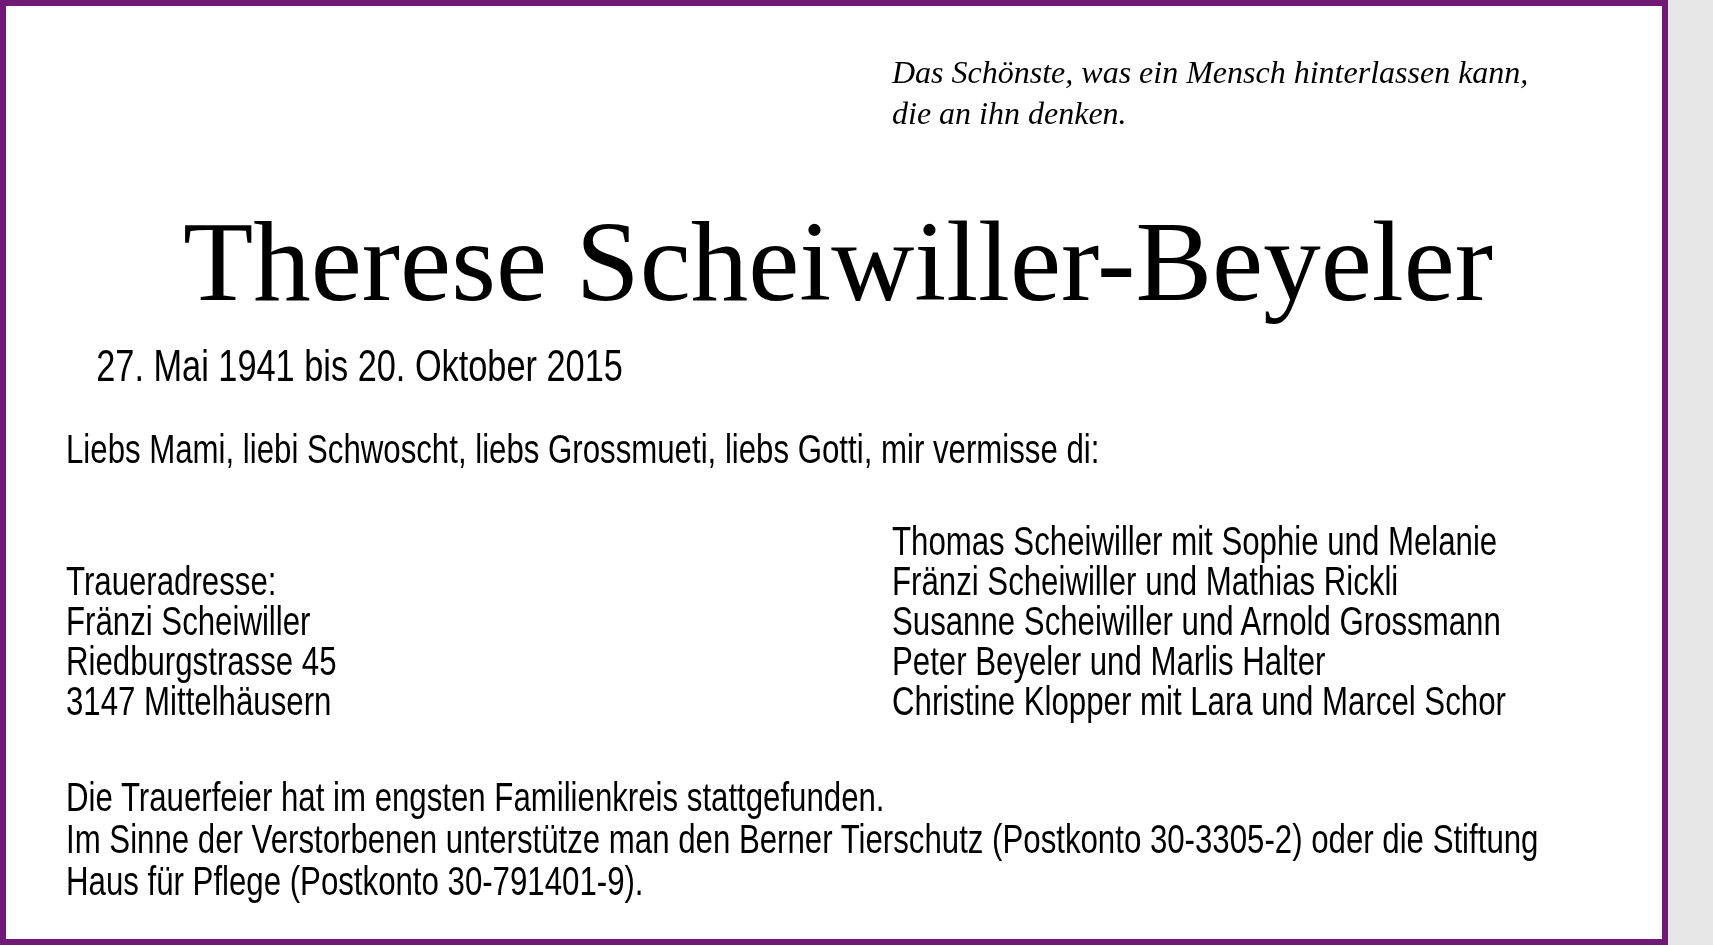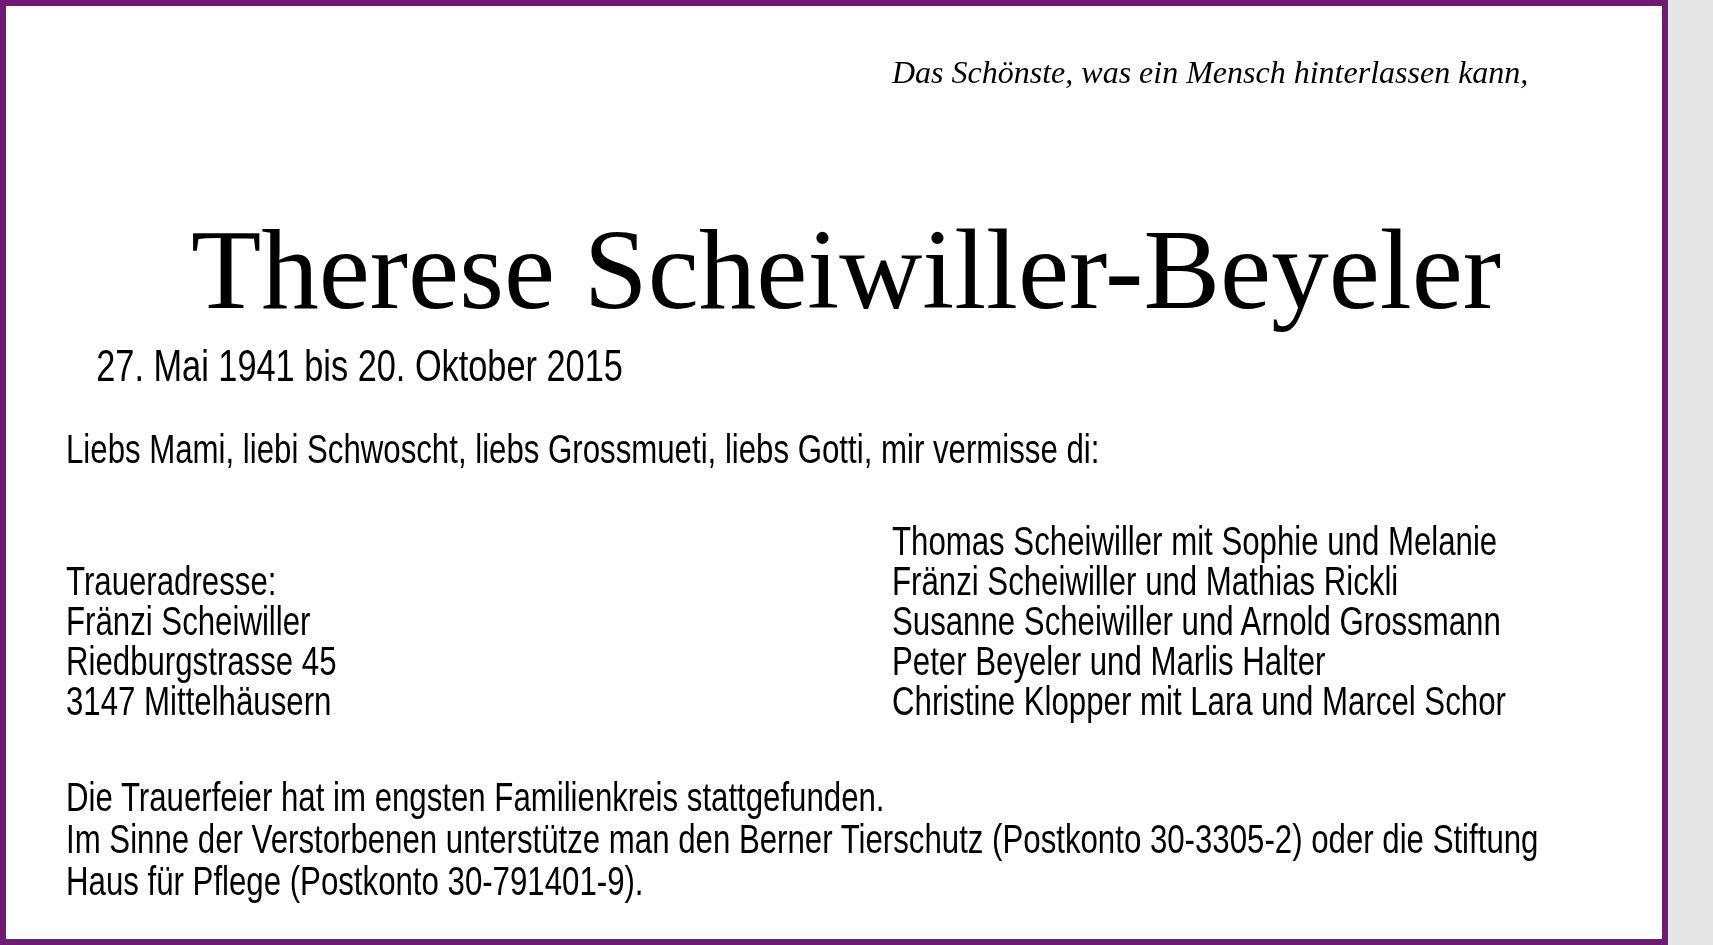--- a/index.html
+++ b/index.html
@@ -37,21 +37,21 @@
     font-size: 32px;
     line-height: 41px;
     white-space: nowrap;
   }
 
   .title {
     position: absolute;
     left: 0;
     top: 192px;
     width: 100%;
-    margin: 12px;
+    margin: 4px;
     text-align: center;
     font-family: "Liberation Serif", serif;
     font-weight: normal;
     font-size: 115px;
     line-height: 120px;
     letter-spacing: 0px;
     white-space: nowrap;
   }
 
   .dates {
@@ -96,20 +96,21 @@
     line-height: 42px;
   }
 </style>
 </head>
 <body>
 
 <div class="page">
 
   <div class="quote">
     <div>Das Schönste, was ein Mensch hinterlassen kann,</div>
+    <div>die an ihn denken.</div>
   </div>
 
   <h1 class="title">Therese Scheiwiller-Beyeler</h1>
 
   <div class="dates">
     <span class="cond-center">27. Mai 1941 bis 20. Oktober 2015</span>
   </div>
 
   <div class="salutation cond">Liebs Mami, liebi Schwoscht, liebs Grossmueti, liebs Gotti, mir vermisse di:</div>
 

